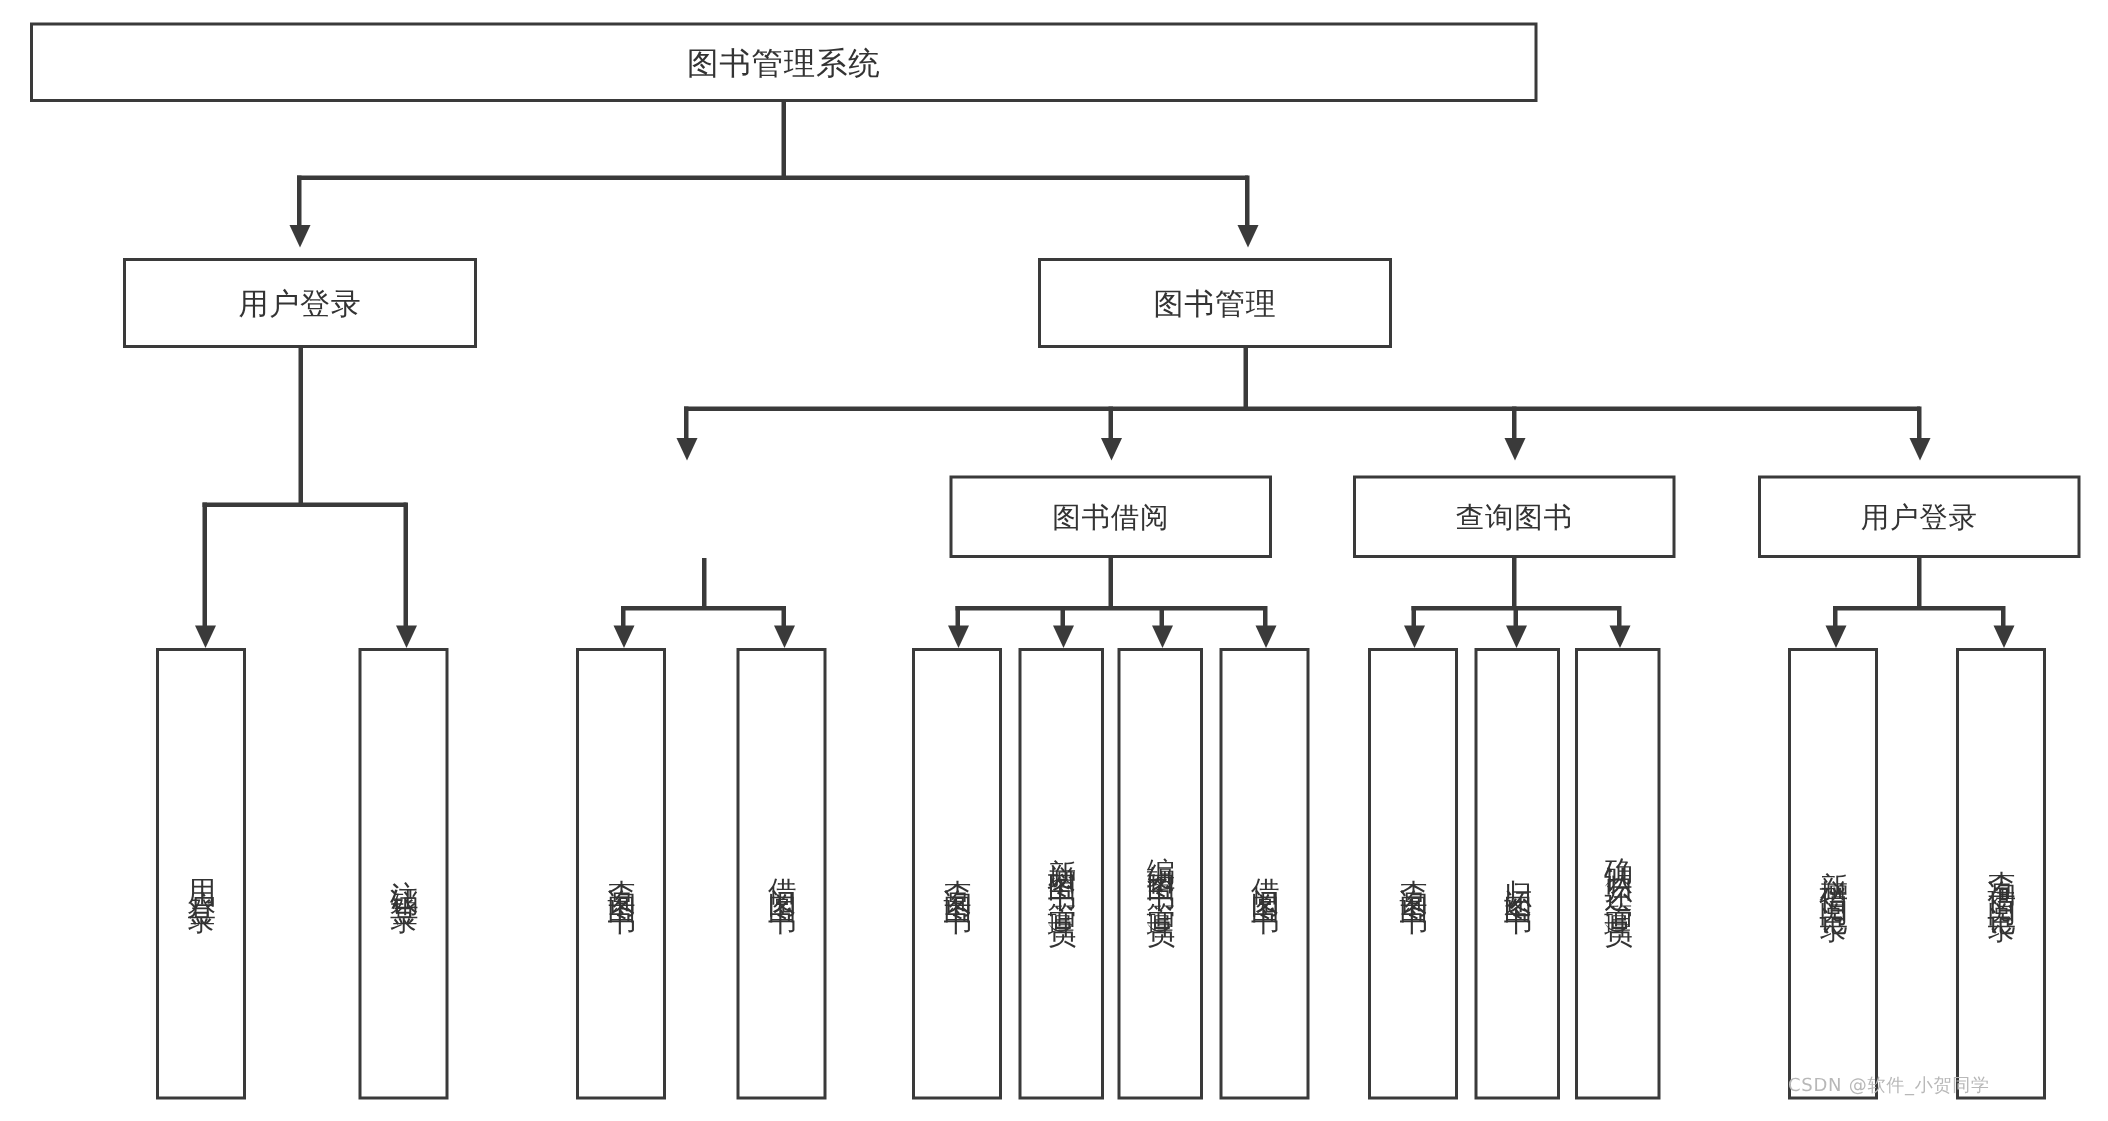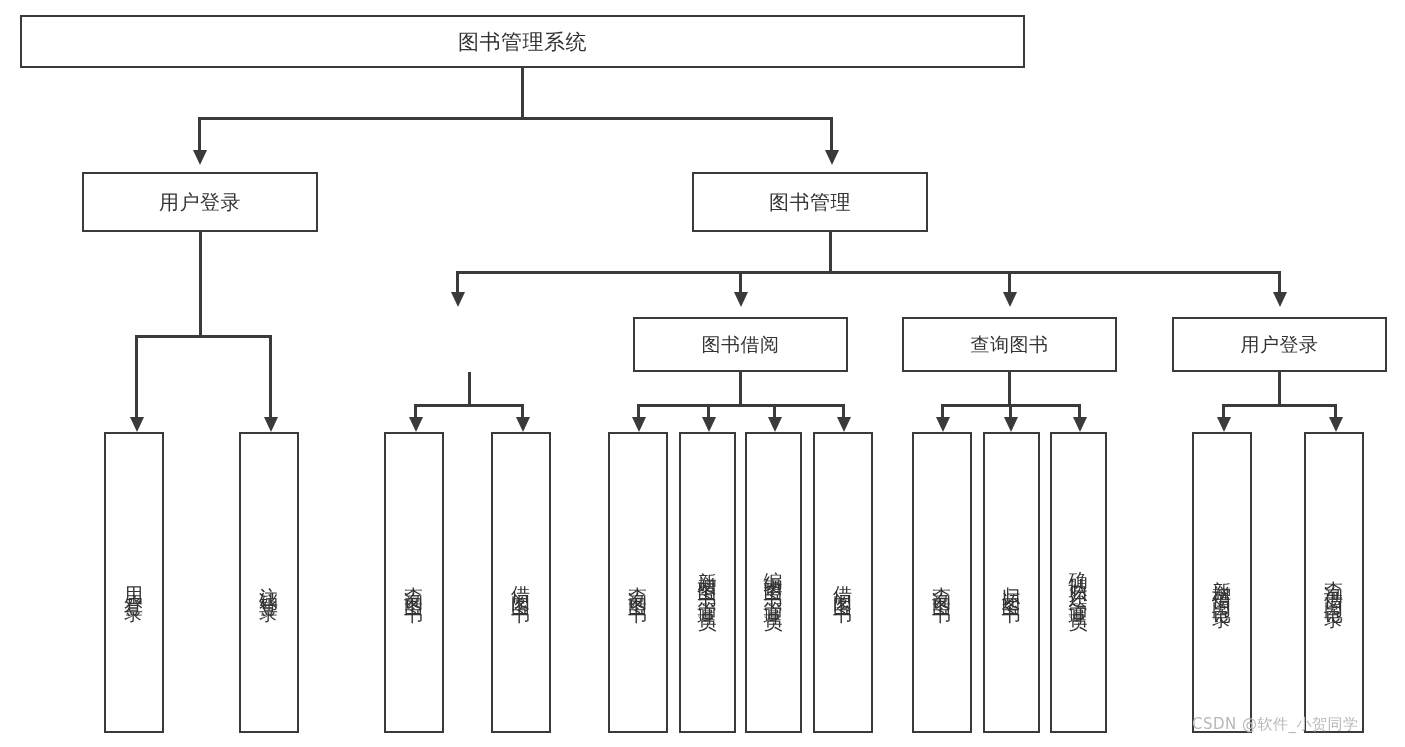--- a/index.html
+++ b/index.html
@@ -65,21 +65,21 @@
     position:absolute;
     width:0;height:0;
     border-left:7px solid transparent;
     border-right:7px solid transparent;
     border-top:15px solid #3a3a3a;
   }
 
   
   #watermark{
     position:absolute;
-    font-size:15px;
+    font-size:12px;
     color:#b8b8b8;
     white-space:nowrap;
     letter-spacing:0.5px;
   }
 </style>
 </head>
 <body>
 
 <div id="canvas">
 

